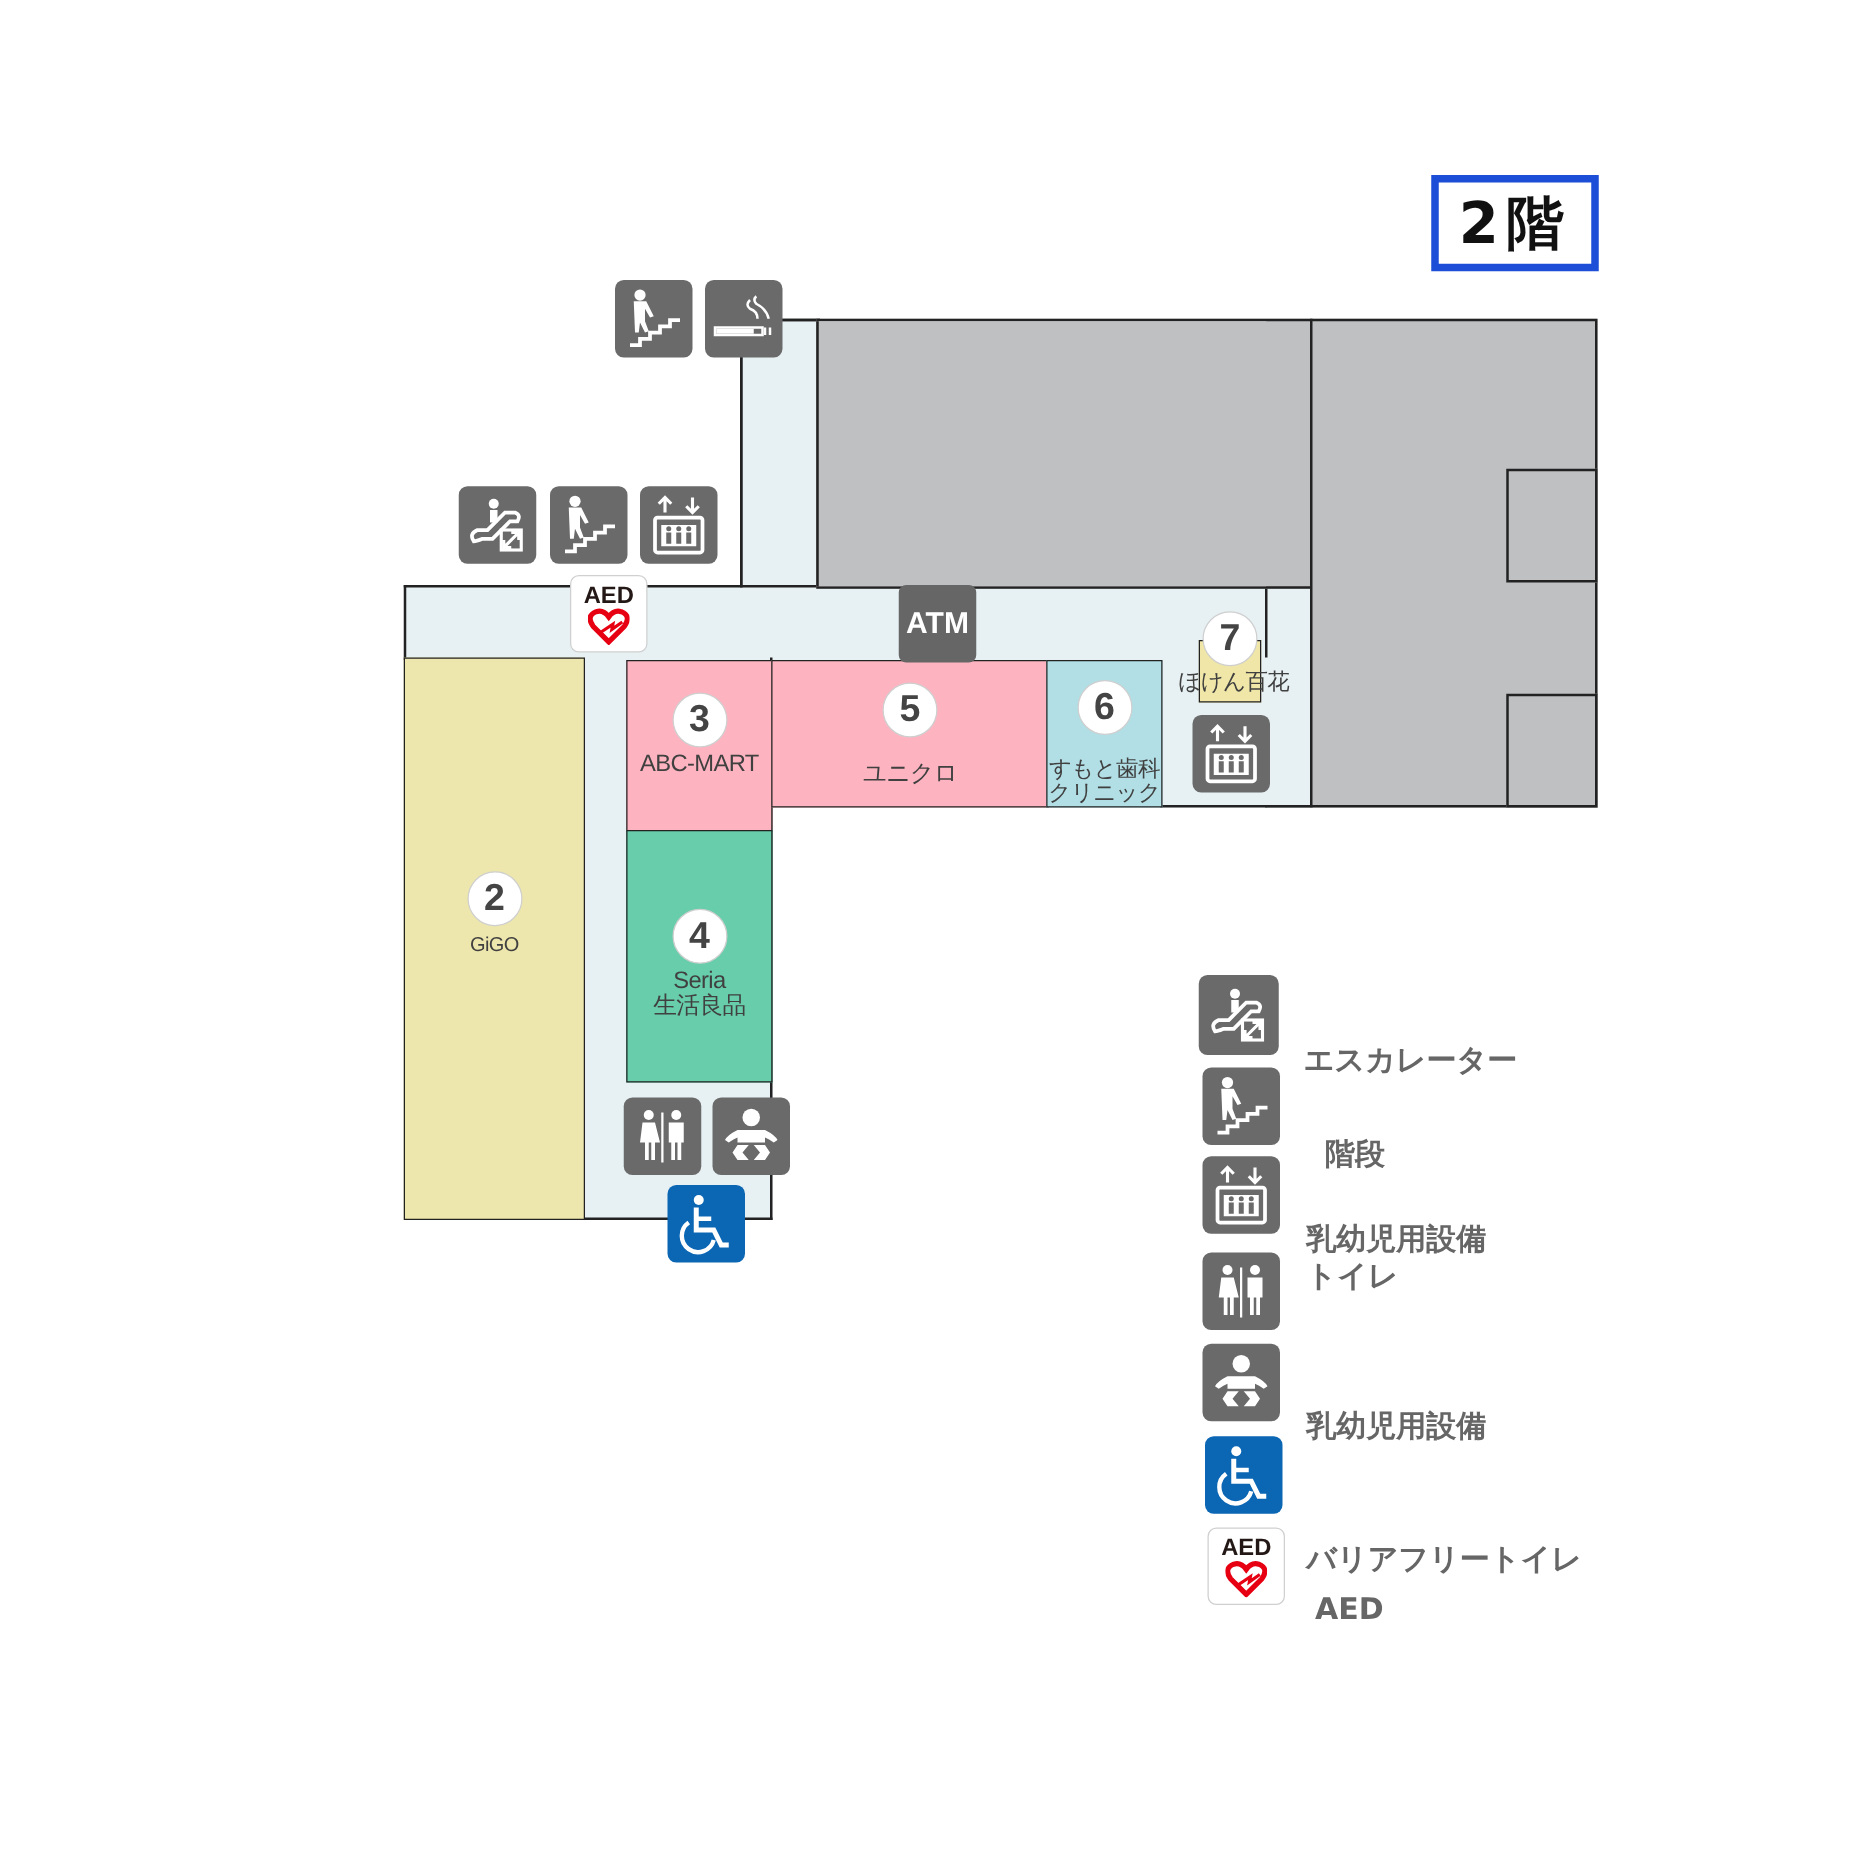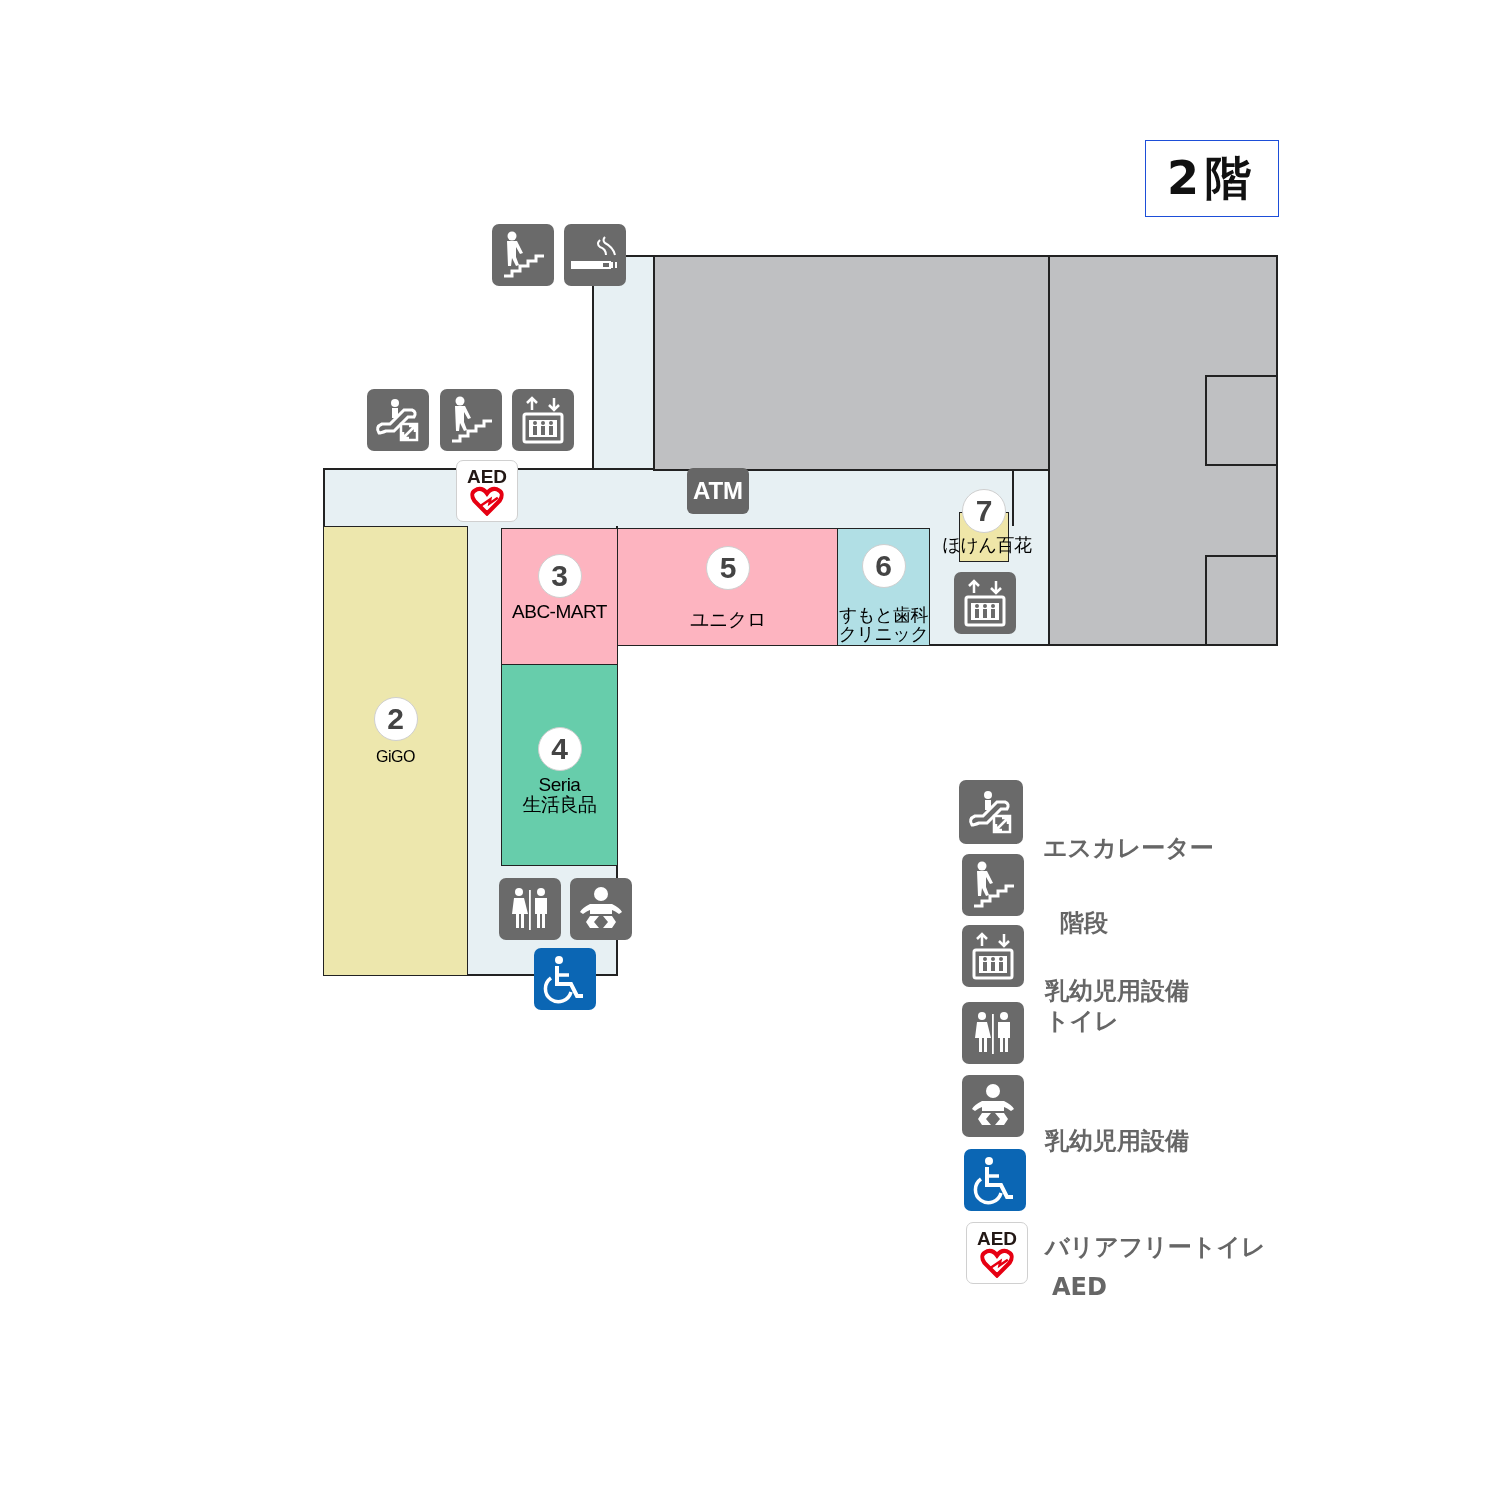--- a/index.html
+++ b/index.html
@@ -1,34 +1,34 @@
 <!DOCTYPE html>
 <html><head>
 <meta charset="utf-8">
 <style>
   html, body { margin:0; padding:0; background:#ffffff; }
   body { width:1500px; height:1500px; position:relative; overflow:hidden; font-family:"DejaVu Sans", sans-serif; }
   .abs { position:absolute; box-sizing:border-box; }
-  .floor-badge { left:1145px; top:140px; width:134px; height:77px; border:1px solid #1d4ed8; background:#fff;
+  .floor-badge { left:1145px; top:140px; width:134px; height:77px; border:6px solid #1d4ed8; background:#fff;
     display:flex; align-items:center; justify-content:center; font-size:46px; font-weight:bold; color:#111; letter-spacing:6px; }
   .corr { background:#e7f0f3; }
   .line-b { border:2px solid #222; }
   .grey { background:#bfc0c2; }
   .shop { display:flex; flex-direction:column; align-items:center; border:1.5px solid #222; }
   .num { width:44px; height:44px; border-radius:50%; background:#fff; border:1px solid #cfcfcf;
     display:flex; align-items:center; justify-content:center; font-family:"Liberation Sans", sans-serif;
     font-weight:bold; font-size:30px; color:#444; box-sizing:border-box; }
-  .shop-name { font-family:"Liberation Sans", sans-serif; font-size:19px; color:#000000; text-align:center; line-height:20px; letter-spacing:-0.5px; }
+  .shop-name { font-family:"Liberation Sans", sans-serif; font-size:19px; color:#404040; text-align:center; line-height:20px; letter-spacing:-0.5px; }
   .icon { width:62px; height:62px; border-radius:7px; background:#6a6a6a; display:flex; align-items:center; justify-content:center; }
   .icon svg { width:50px; height:50px; }
   .icon.blue { background:#0b66b4; }
   .icon.aed { background:#fff; border:1px solid #d0d0d0; flex-direction:column; }
   .aed-txt { font-family:"Liberation Sans", sans-serif; font-weight:bold; font-size:19px; color:#231815; line-height:18px; margin-top:2px; }
-  .atm { width:62px; height:46px; border-radius:6px; background:#666; color:#fff; display:flex; align-items:center; justify-content:center;
-    font-family:"Liberation Sans", sans-serif; font-weight:bold; font-size:24px; }
+  .atm { width:62px; height:62px; border-radius:6px; background:#666; color:#fff; display:flex; align-items:center; justify-content:center;
+    font-family:"Liberation Sans", sans-serif; font-weight:bold; font-size:24px;margin-left:32px; }
   .legend-label { font-size:24px; color:#666; font-weight:bold; font-family:"DejaVu Sans", sans-serif; white-space:nowrap;margin-top:35px; }
 </style>
 </head>
 <body>
 
 <svg width="0" height="0" style="position:absolute">
   <defs>
     <symbol id="sym-escalator" viewBox="0 0 50 50">
       <circle cx="22" cy="8" r="4" fill="#fff"></circle>
       <path d="M19 13 h6 v10 h-6z" fill="#fff"></path>

